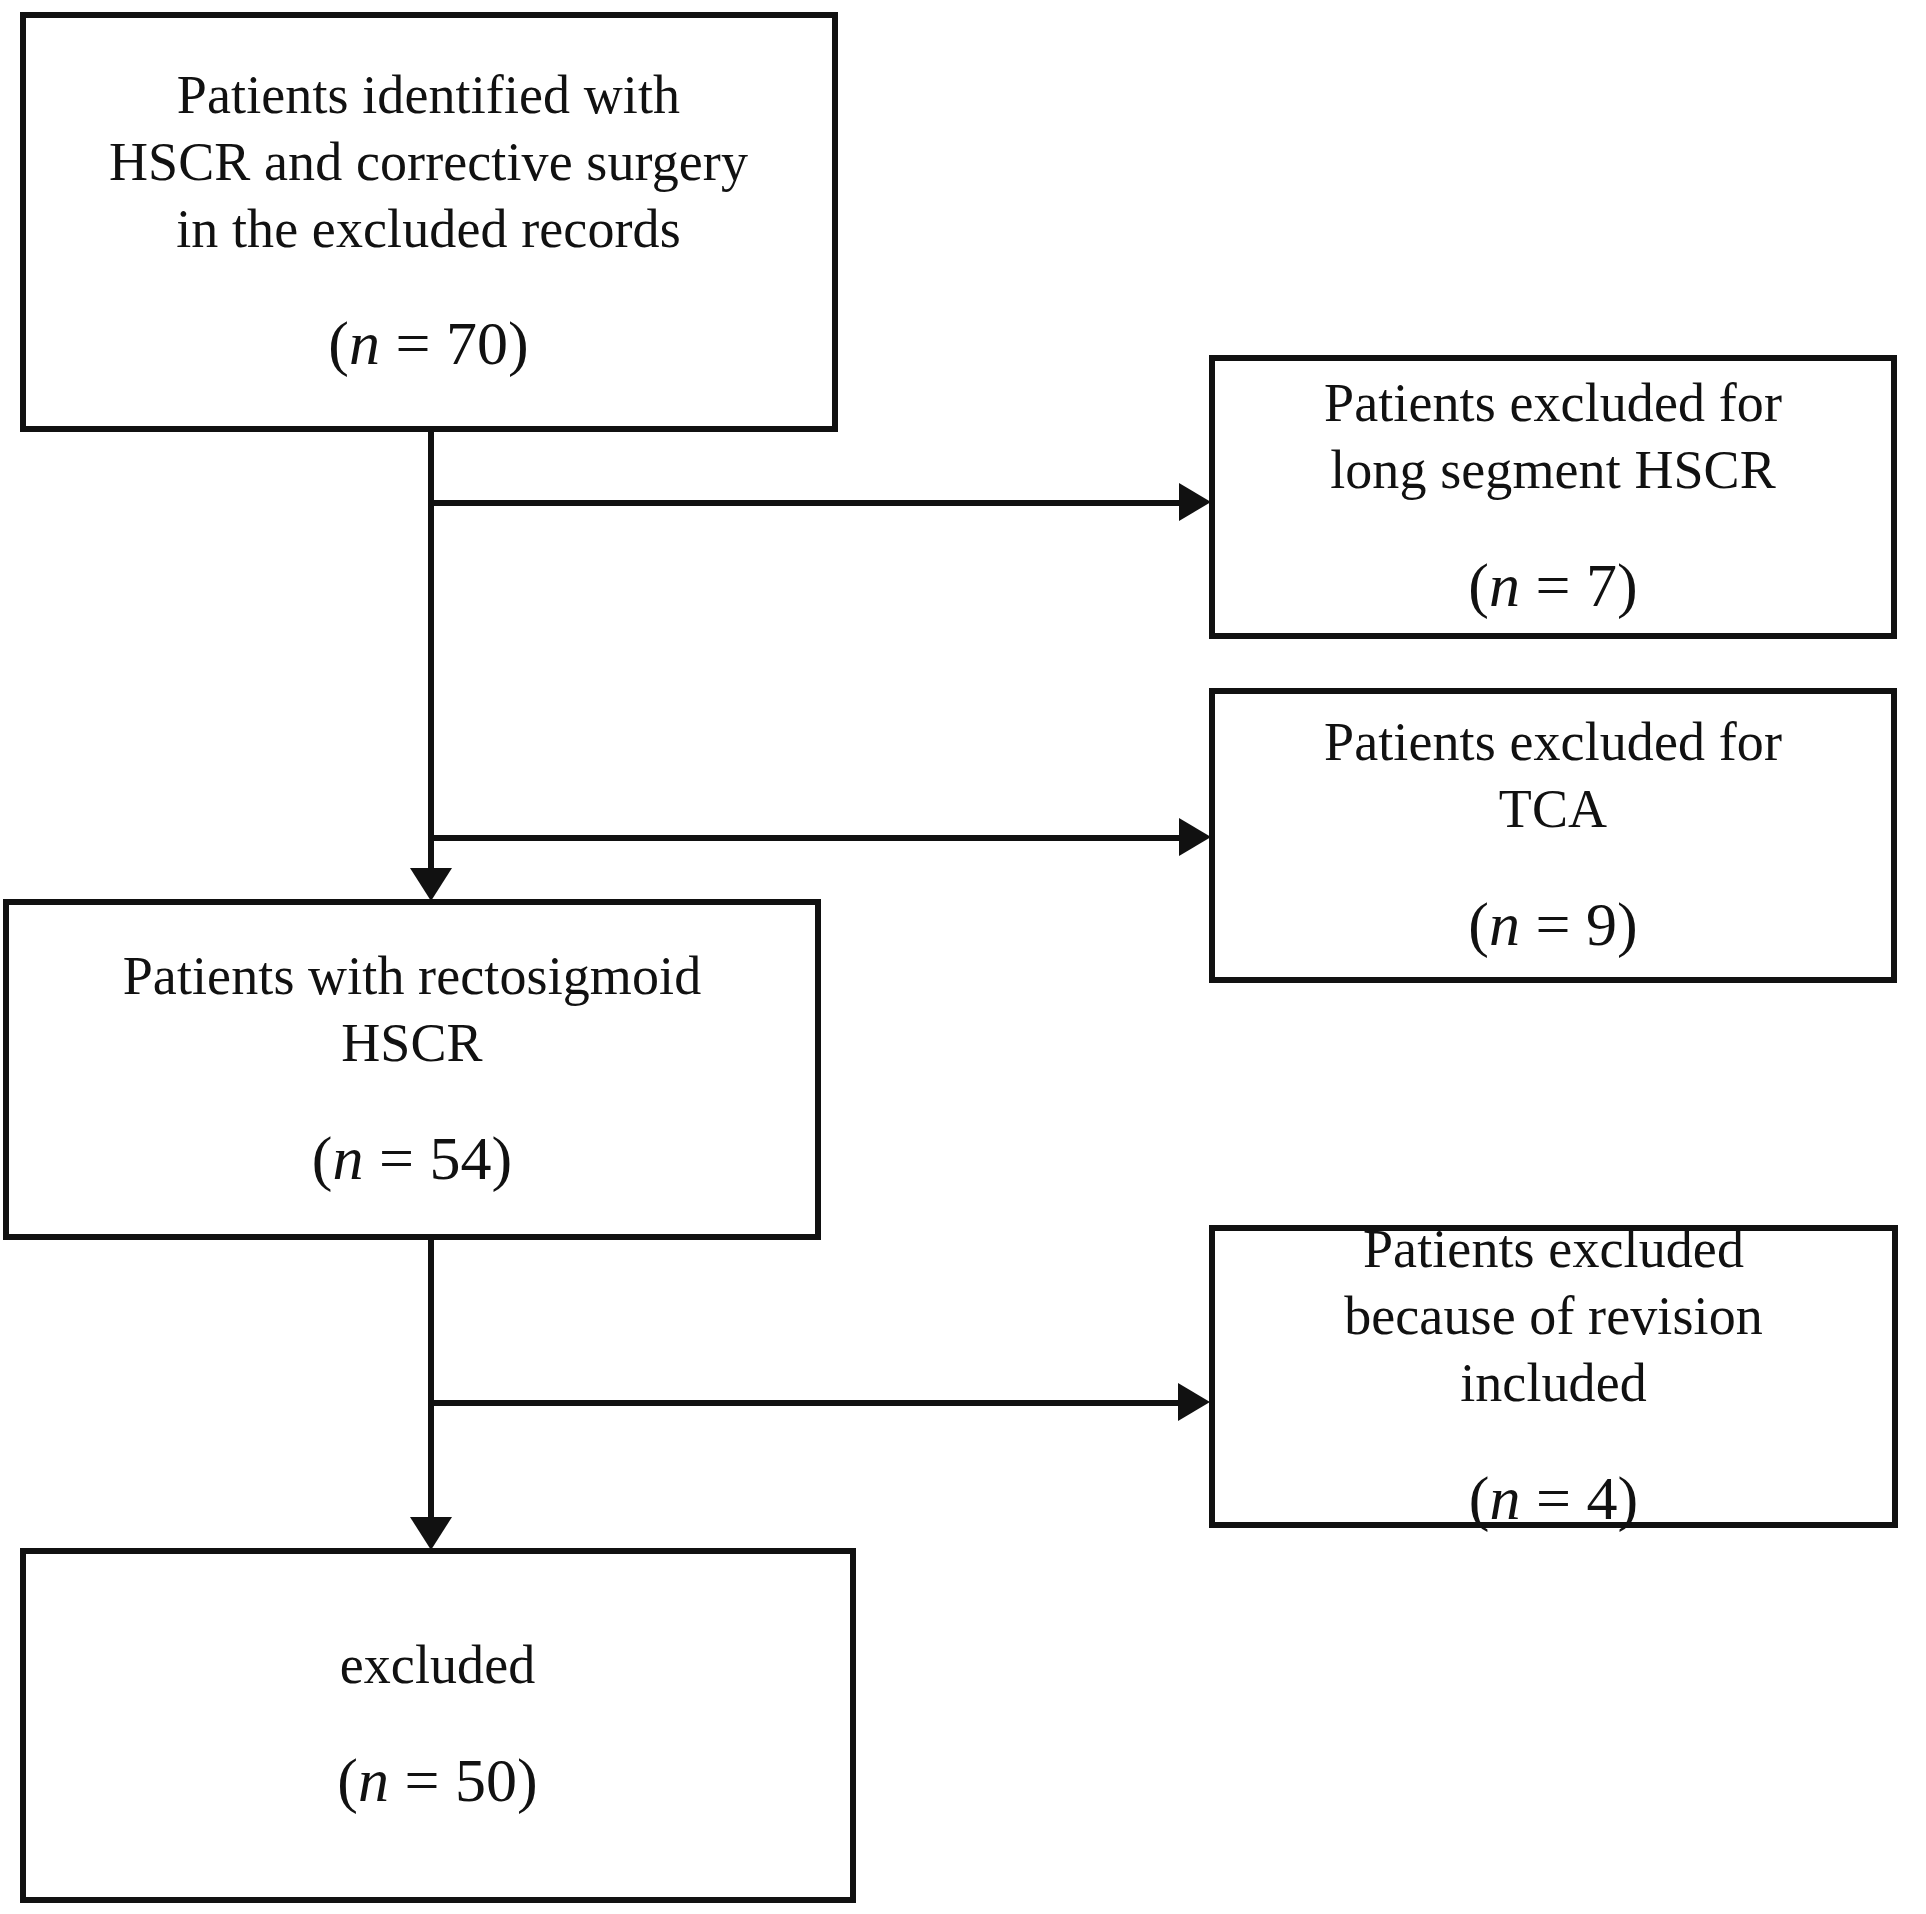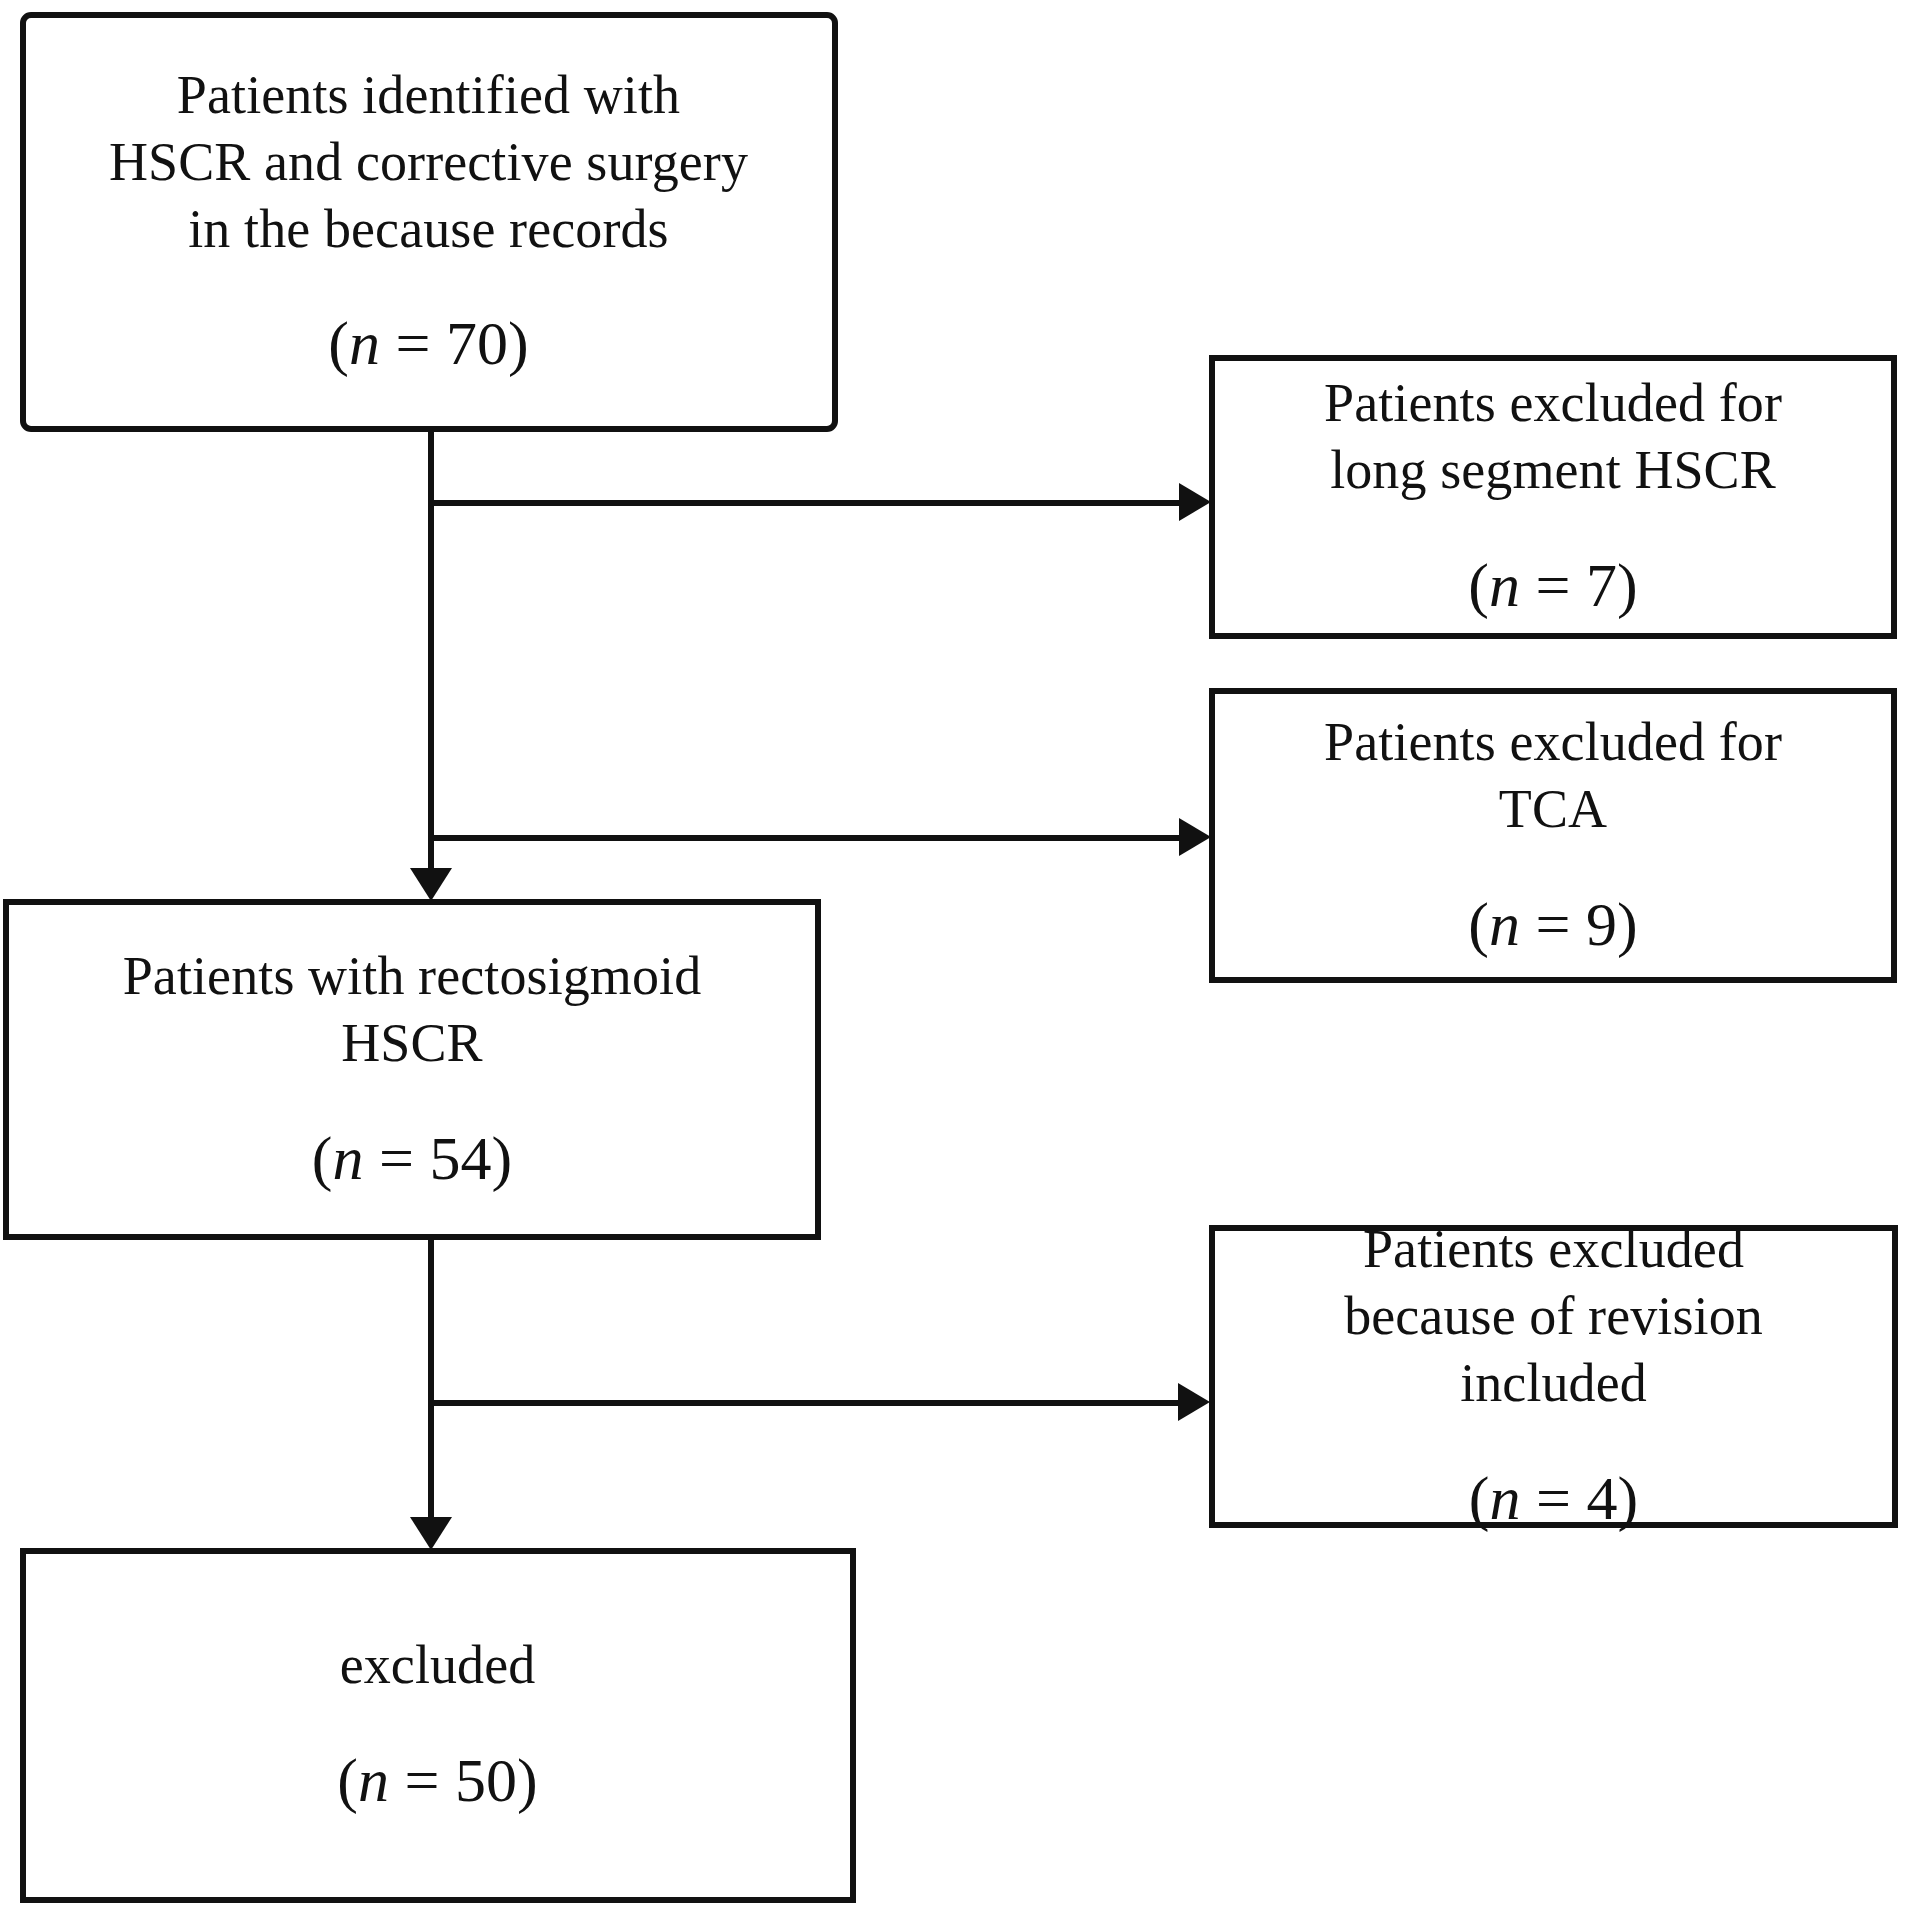--- a/index.html
+++ b/index.html
@@ -45,21 +45,21 @@
   .box-count .n-italic {
     font-style: italic;
   }
   .text-stack {
     display: flex;
     flex-direction: column;
     align-items: center;
   }
   
   #box-identified {
-    left: 19.5px;  top: 12px;  width: 818px;  height: 420px; border-radius: 11px;
+    left: 19.5px;  top: 12px;  width: 818px;  height: 420px;
   }
   #box-rectosigmoid {
     left: 3px;  top: 899px;  width: 818px;  height: 341px;
   }
   #box-final {
     left: 19.5px;  top: 1548px;  width: 836px;  height: 355px;
   }
   
   #box-excl-longsegment {
     left: 1209px;  top: 355px;  width: 688px;  height: 284px;
@@ -128,21 +128,21 @@
   <div class="conn-line h-line" id="branch-tca"></div>
   <div class="arrow-right" id="arrowhead-tca"></div>
 
   <div class="conn-line h-line" id="branch-revision"></div>
   <div class="arrow-right" id="arrowhead-revision"></div>
 
   <div class="flow-box" id="box-identified">
     <div class="text-stack">
       <span class="box-line">Patients identified with</span>
       <span class="box-line">HSCR and corrective surgery</span>
-      <span class="box-line">in the because records</span>
+      <span class="box-line">in the excluded records</span>
     </div>
     <span class="box-count"><span>(</span><span class="n-italic">n</span><span> = </span><span>70</span><span>)</span></span>
   </div>
 
   <div class="flow-box" id="box-excl-longsegment">
     <div class="text-stack">
       <span class="box-line">Patients excluded for</span>
       <span class="box-line">long segment HSCR</span>
     </div>
     <span class="box-count"><span>(</span><span class="n-italic">n</span><span> = </span><span>7</span><span>)</span></span>

